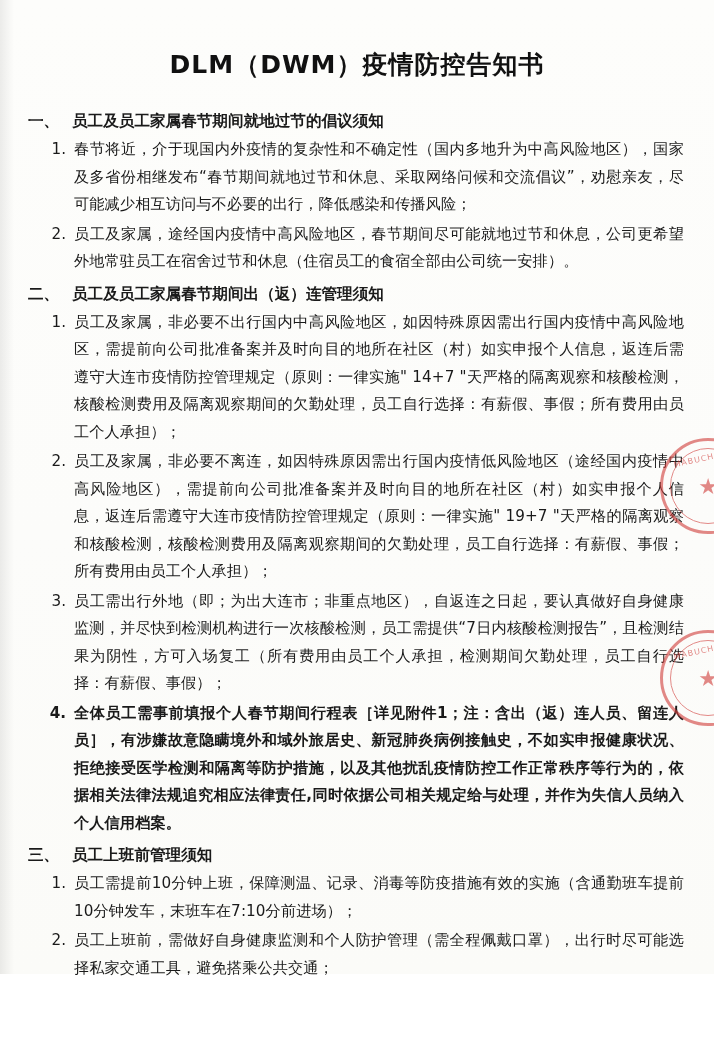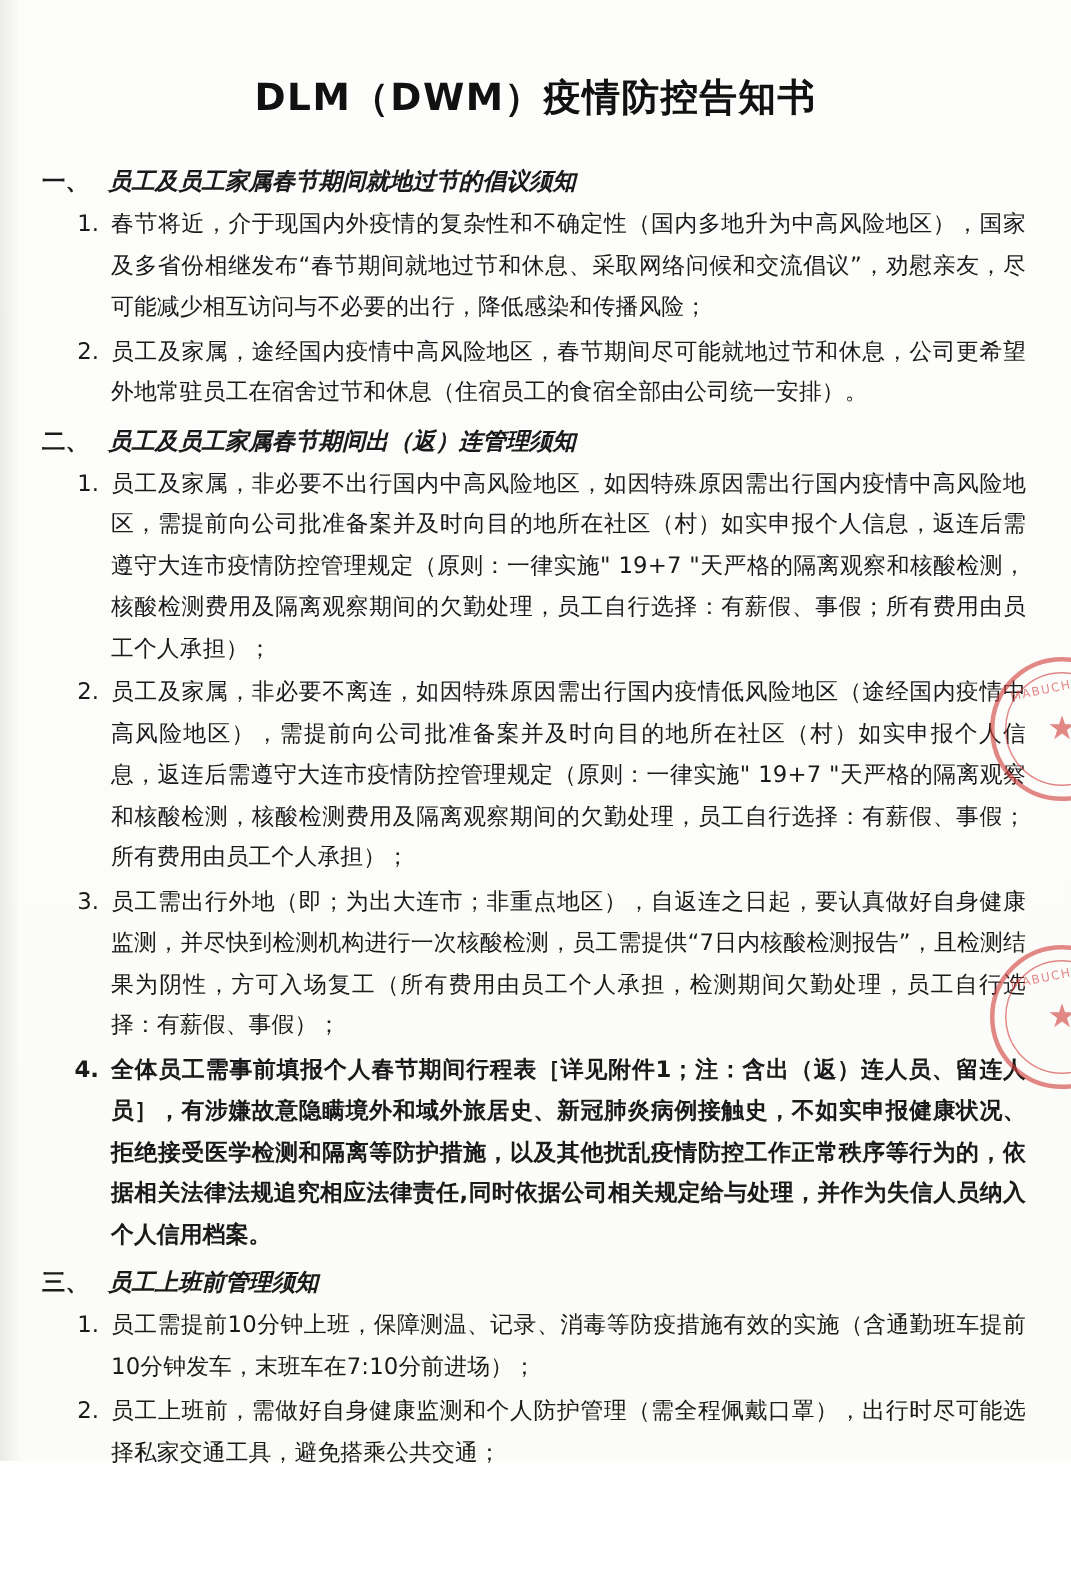--- a/index.html
+++ b/index.html
@@ -55,21 +55,20 @@
     line-height: 28px;
     margin-bottom: 1px;
   }
   .section-num {
     width: 44px;
     flex: 0 0 44px;
     font-weight: bold;
   }
   .section-title {
     font-weight: bold;
-    font-style: italic;
   }
   ol.items {
     list-style: none;
     margin: 0;
     padding: 0;
   }
   ol.items > li {
     display: flex;
     align-items: flex-start;
     font-size: 15.2px;
@@ -170,21 +169,21 @@
     </div>
 
     <div class="section">
       <div class="section-head">
         <span class="section-num">二、</span>
         <span class="section-title">员工及员工家属春节期间出（返）连管理须知</span>
       </div>
       <ol class="items">
         <li>
           <span class="item-num">1.</span>
-          <span class="item-text">员工及家属，非必要不出行国内中高风险地区，如因特殊原因需出行国内疫情中高风险地区，需提前向公司批准备案并及时向目的地所在社区（村）如实申报个人信息，返连后需遵守大连市疫情防控管理规定（原则：一律实施" 19+7 "天严格的隔离观察和核酸检测，核酸检测费用及隔离观察期间的欠勤处理，员工自行选择：有薪假、事假；所有费用由员工个人承担）；</span>
+          <span class="item-text">员工及家属，非必要不出行国内中高风险地区，如因特殊原因需出行国内疫情中高风险地区，需提前向公司批准备案并及时向目的地所在社区（村）如实申报个人信息，返连后需遵守大连市疫情防控管理规定（原则：一律实施" 14+7 "天严格的隔离观察和核酸检测，核酸检测费用及隔离观察期间的欠勤处理，员工自行选择：有薪假、事假；所有费用由员工个人承担）；</span>
         </li>
         <li>
           <span class="item-num">2.</span>
           <span class="item-text">员工及家属，非必要不离连，如因特殊原因需出行国内疫情低风险地区（途经国内疫情中高风险地区），需提前向公司批准备案并及时向目的地所在社区（村）如实申报个人信息，返连后需遵守大连市疫情防控管理规定（原则：一律实施" 19+7 "天严格的隔离观察和核酸检测，核酸检测费用及隔离观察期间的欠勤处理，员工自行选择：有薪假、事假；所有费用由员工个人承担）；</span>
         </li>
         <li>
           <span class="item-num">3.</span>
           <span class="item-text">员工需出行外地（即；为出大连市；非重点地区），自返连之日起，要认真做好自身健康监测，并尽快到检测机构进行一次核酸检测，员工需提供“7日内核酸检测报告”，且检测结果为阴性，方可入场复工（所有费用由员工个人承担，检测期间欠勤处理，员工自行选择：有薪假、事假）；</span>
         </li>
         <li class="bold-item">

